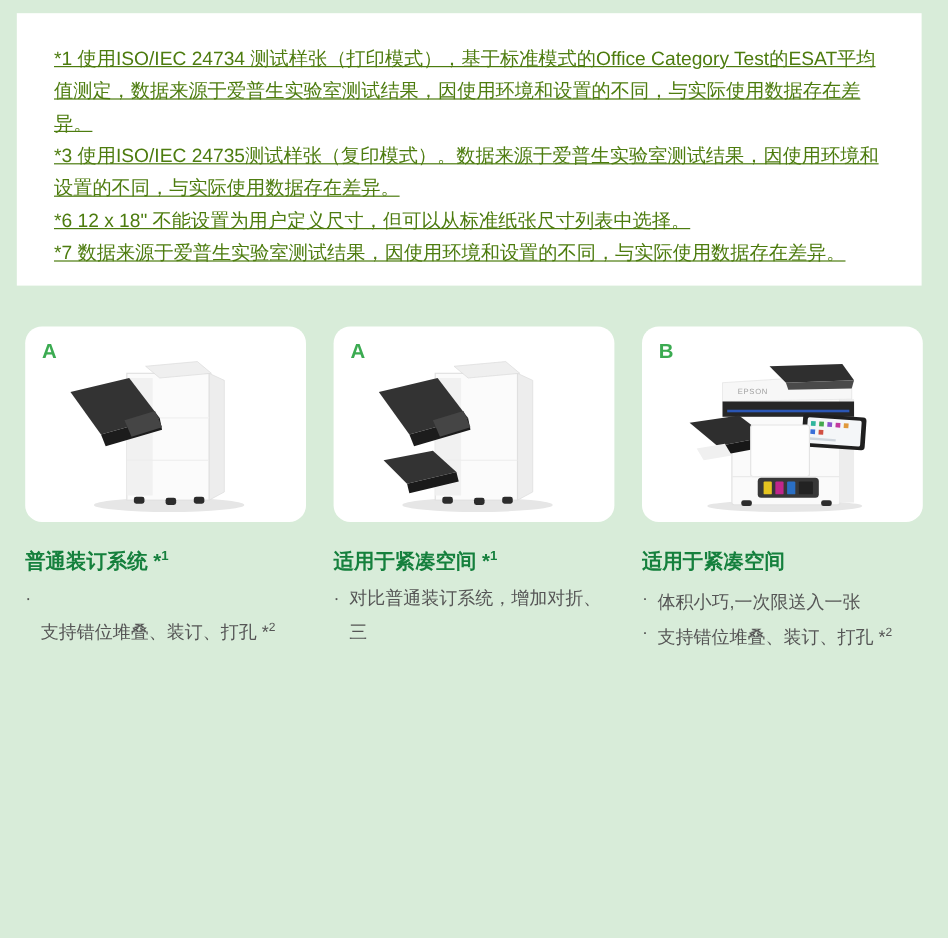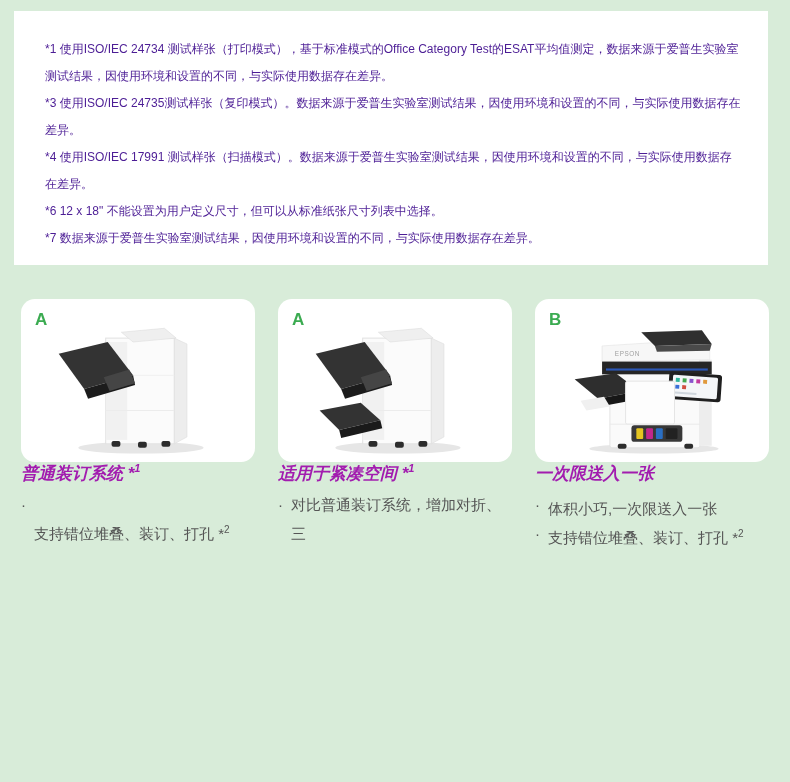--- a/index.html
+++ b/index.html
@@ -9,23 +9,24 @@
     font-family:"Liberation Sans","DejaVu Sans",sans-serif;
   }
   
   .panel{
     margin:11px 22px 0 14px;
     background:#ffffff;
     padding:25px 26px 13px 31px;
   }
   .panel p{
     margin:0;
-    font-size:12px;
+    font-size:16px;
     line-height:27px;
-    color:#4c1d95;
+    color:#4d7c0f;
+    text-decoration:underline;
   }
   
   .cards{
     display:flex;
     gap:23px;
     padding:0 21px;
     margin-top:34px;
   }
   .col{flex:1;min-width:0;}
   .card{
@@ -37,40 +38,39 @@
   }
   .badge{
     position:absolute;top:11px;left:14px;
     color:#3bab51;font-weight:bold;font-size:17px;
   }
   .card svg{
     position:absolute;left:50%;top:55%;
     transform:translate(-50%,-50%);
   }
   .title{
-    font-size:17px;font-weight:bold;color:#a21caf;
+    margin-top:21px;
+    font-size:17px;font-weight:bold;color:#15803d;
     white-space:nowrap;
-    font-style:italic;
   }
   .title sup{font-size:11px;font-weight:bold;}
   .lines{margin-top:7px;}
   .line{
     display:flex;
     font-size:15px;line-height:25px;color:#555555;
   }
   .line .dot{width:13px;flex:none;}
   .line sup{font-size:10px;}
 </style>
 </head>
 <body>
 
 <div class="panel">
   <p>*1 使用ISO/IEC 24734 测试样张（打印模式），基于标准模式的Office Category Test的ESAT平均值测定，数据来源于爱普生实验室测试结果，因使用环境和设置的不同，与实际使用数据存在差异。</p>
   <p>*3 使用ISO/IEC 24735测试样张（复印模式）。数据来源于爱普生实验室测试结果，因使用环境和设置的不同，与实际使用数据存在差异。</p>
-  <p>*4 使用ISO/IEC 17991 测试样张（扫描模式）。数据来源于爱普生实验室测试结果，因使用环境和设置的不同，与实际使用数据存在差异。</p>
   <p>*6 12 x 18" 不能设置为用户定义尺寸，但可以从标准纸张尺寸列表中选择。</p>
   <p>*7 数据来源于爱普生实验室测试结果，因使用环境和设置的不同，与实际使用数据存在差异。</p>
 </div>
 
 <div class="cards">
 
   <div class="col">
     <div class="card">
       <span class="badge">A</span>
       <svg width="186" height="138" viewBox="0 0 190 140">
@@ -168,21 +168,21 @@
         <rect x="74" y="107" width="52" height="17" rx="3" fill="#383838"></rect>
         <rect x="79" y="110" width="7" height="11" rx="1" fill="#e5c520"></rect>
         <rect x="89" y="110" width="7" height="11" rx="1" fill="#c1268c"></rect>
         <rect x="99" y="110" width="7" height="11" rx="1" fill="#2a6fc4"></rect>
         <rect x="109" y="110" width="12" height="11" rx="1" fill="#222222"></rect>
         <rect x="60" y="126" width="9" height="5" rx="2" fill="#2c2c2c"></rect>
         <rect x="128" y="126" width="9" height="5" rx="2" fill="#2c2c2c"></rect>
       </svg>
     </div>
     <div class="title">
-      <span>一次限送入一张</span><sup></sup>
+      <span>适用于紧凑空间</span><sup></sup>
     </div>
     <div class="lines">
       <div class="line">
         <span class="dot">·</span>
         <span class="txt"><span>体积小巧,一次限送入一张</span><sup></sup></span>
       </div>
       <div class="line">
         <span class="dot">·</span>
         <span class="txt"><span>支持错位堆叠、装订、打孔 *</span><sup>2</sup></span>
       </div>

